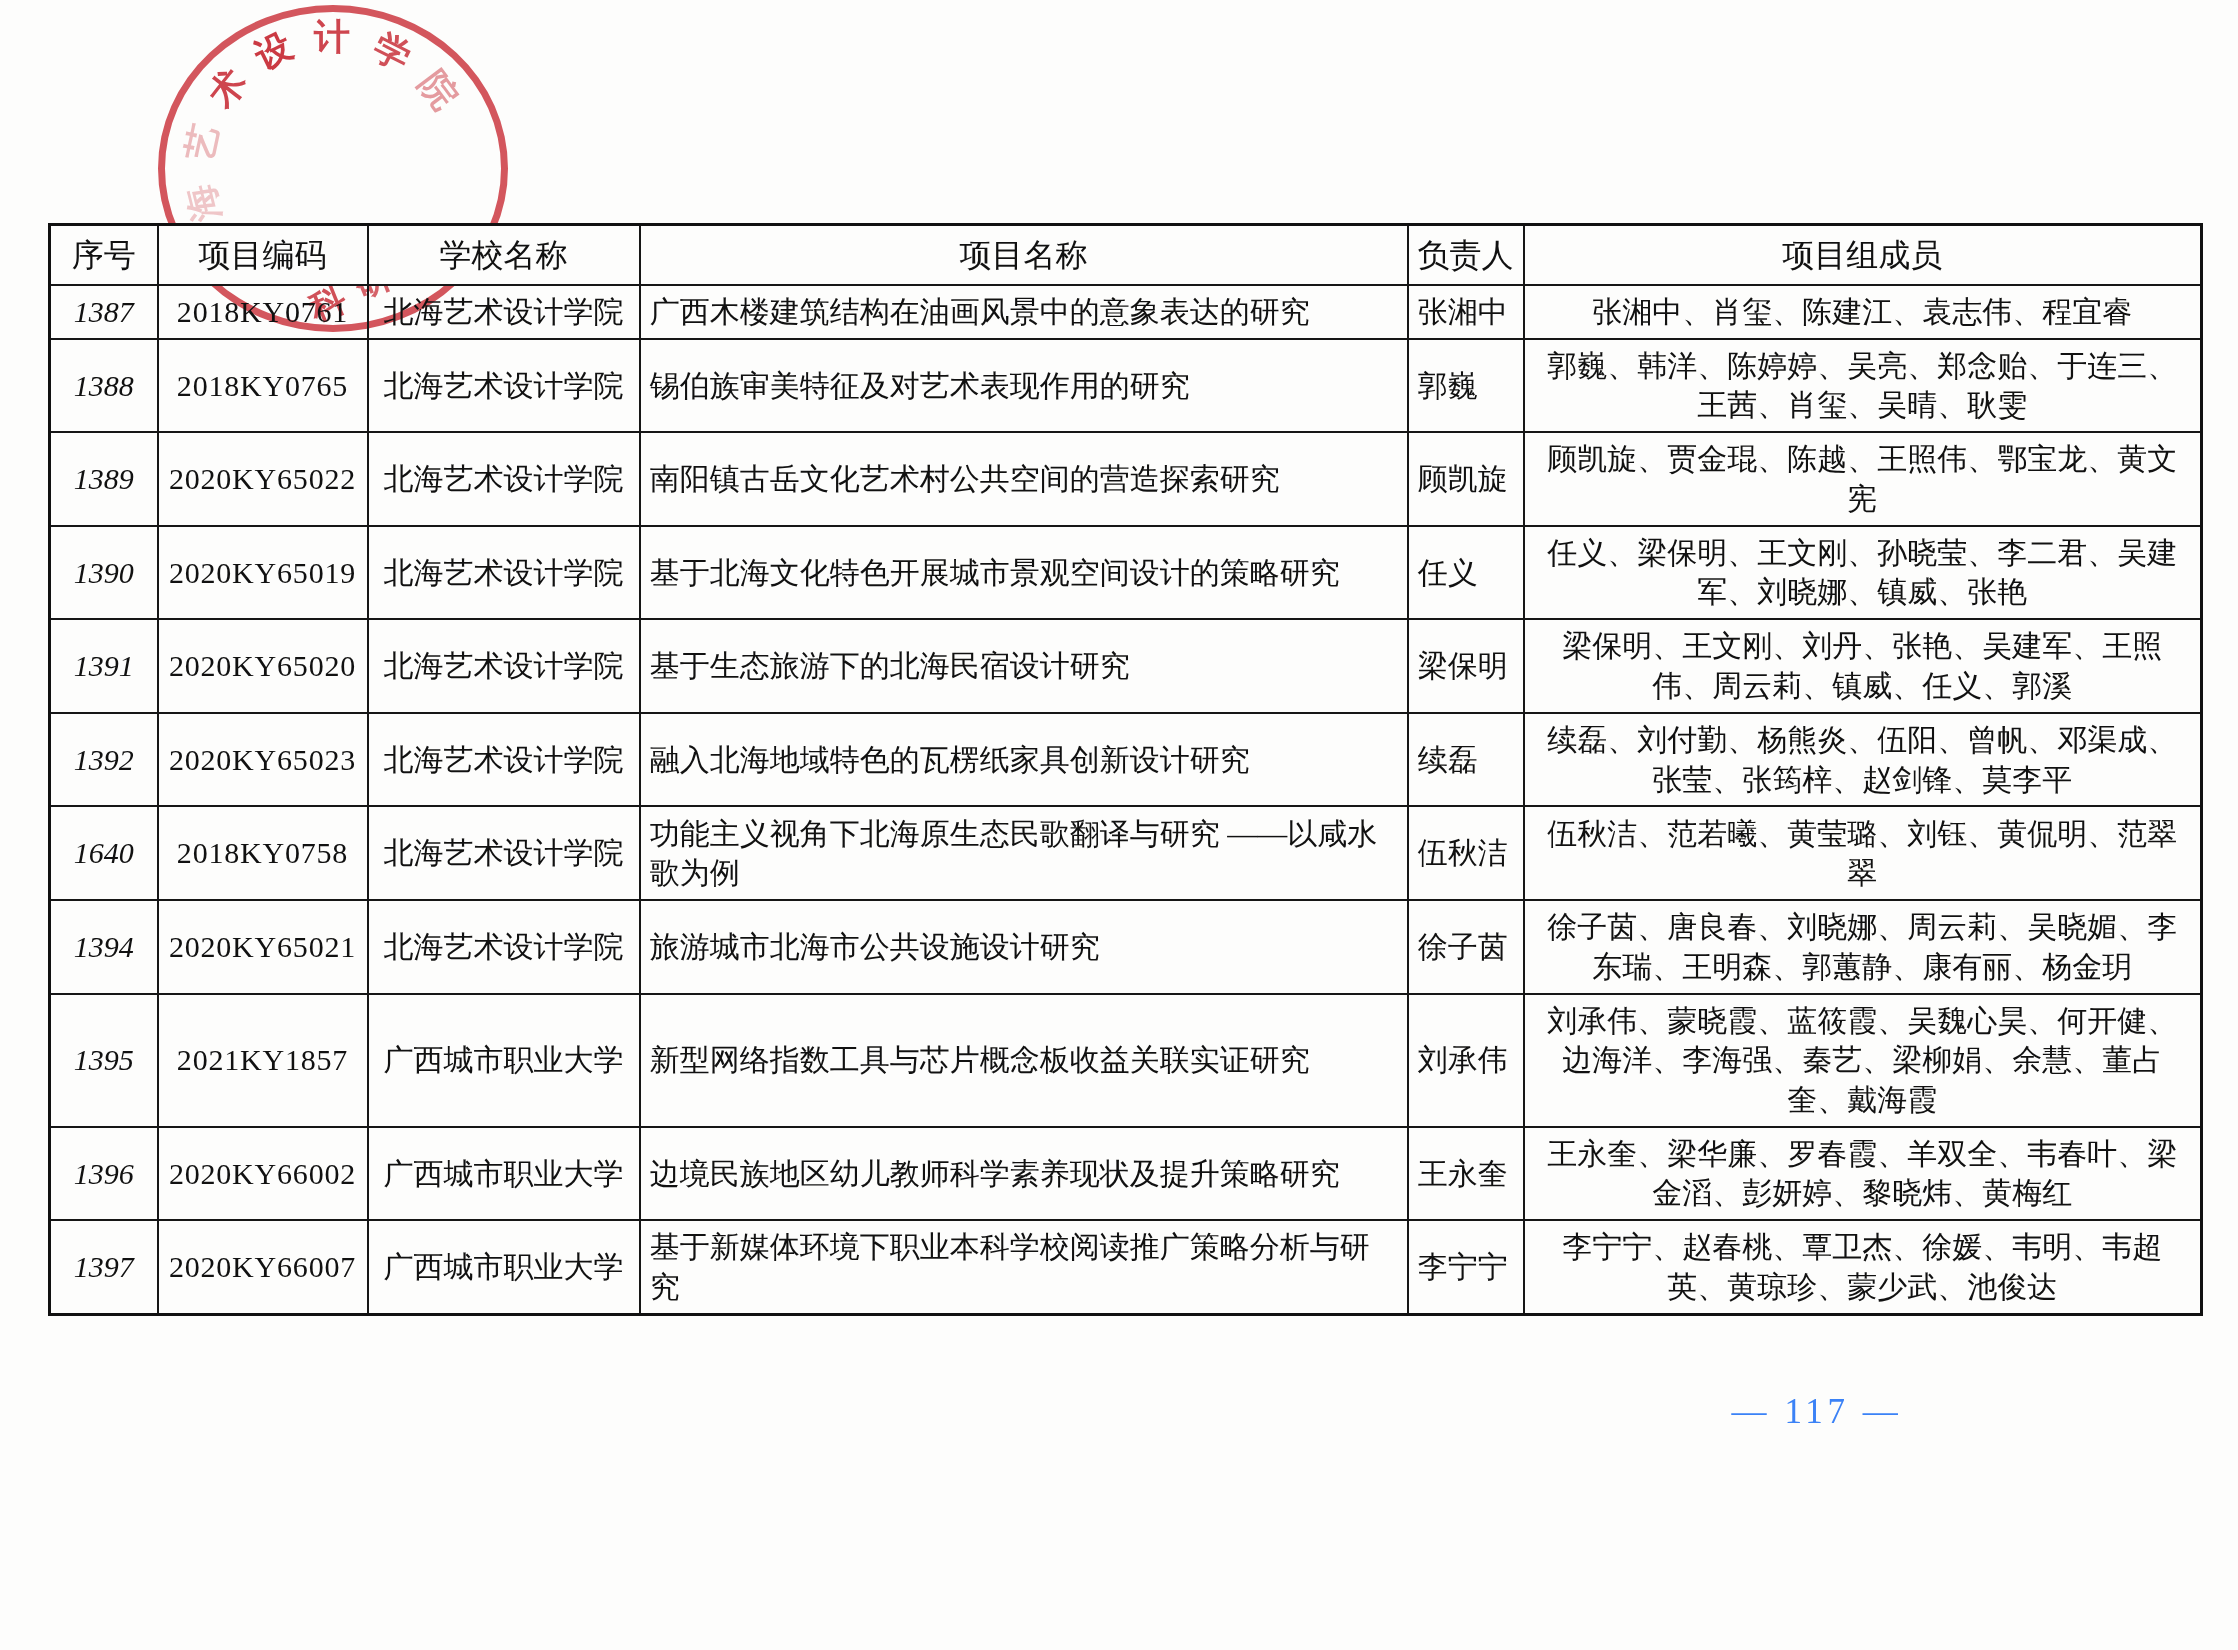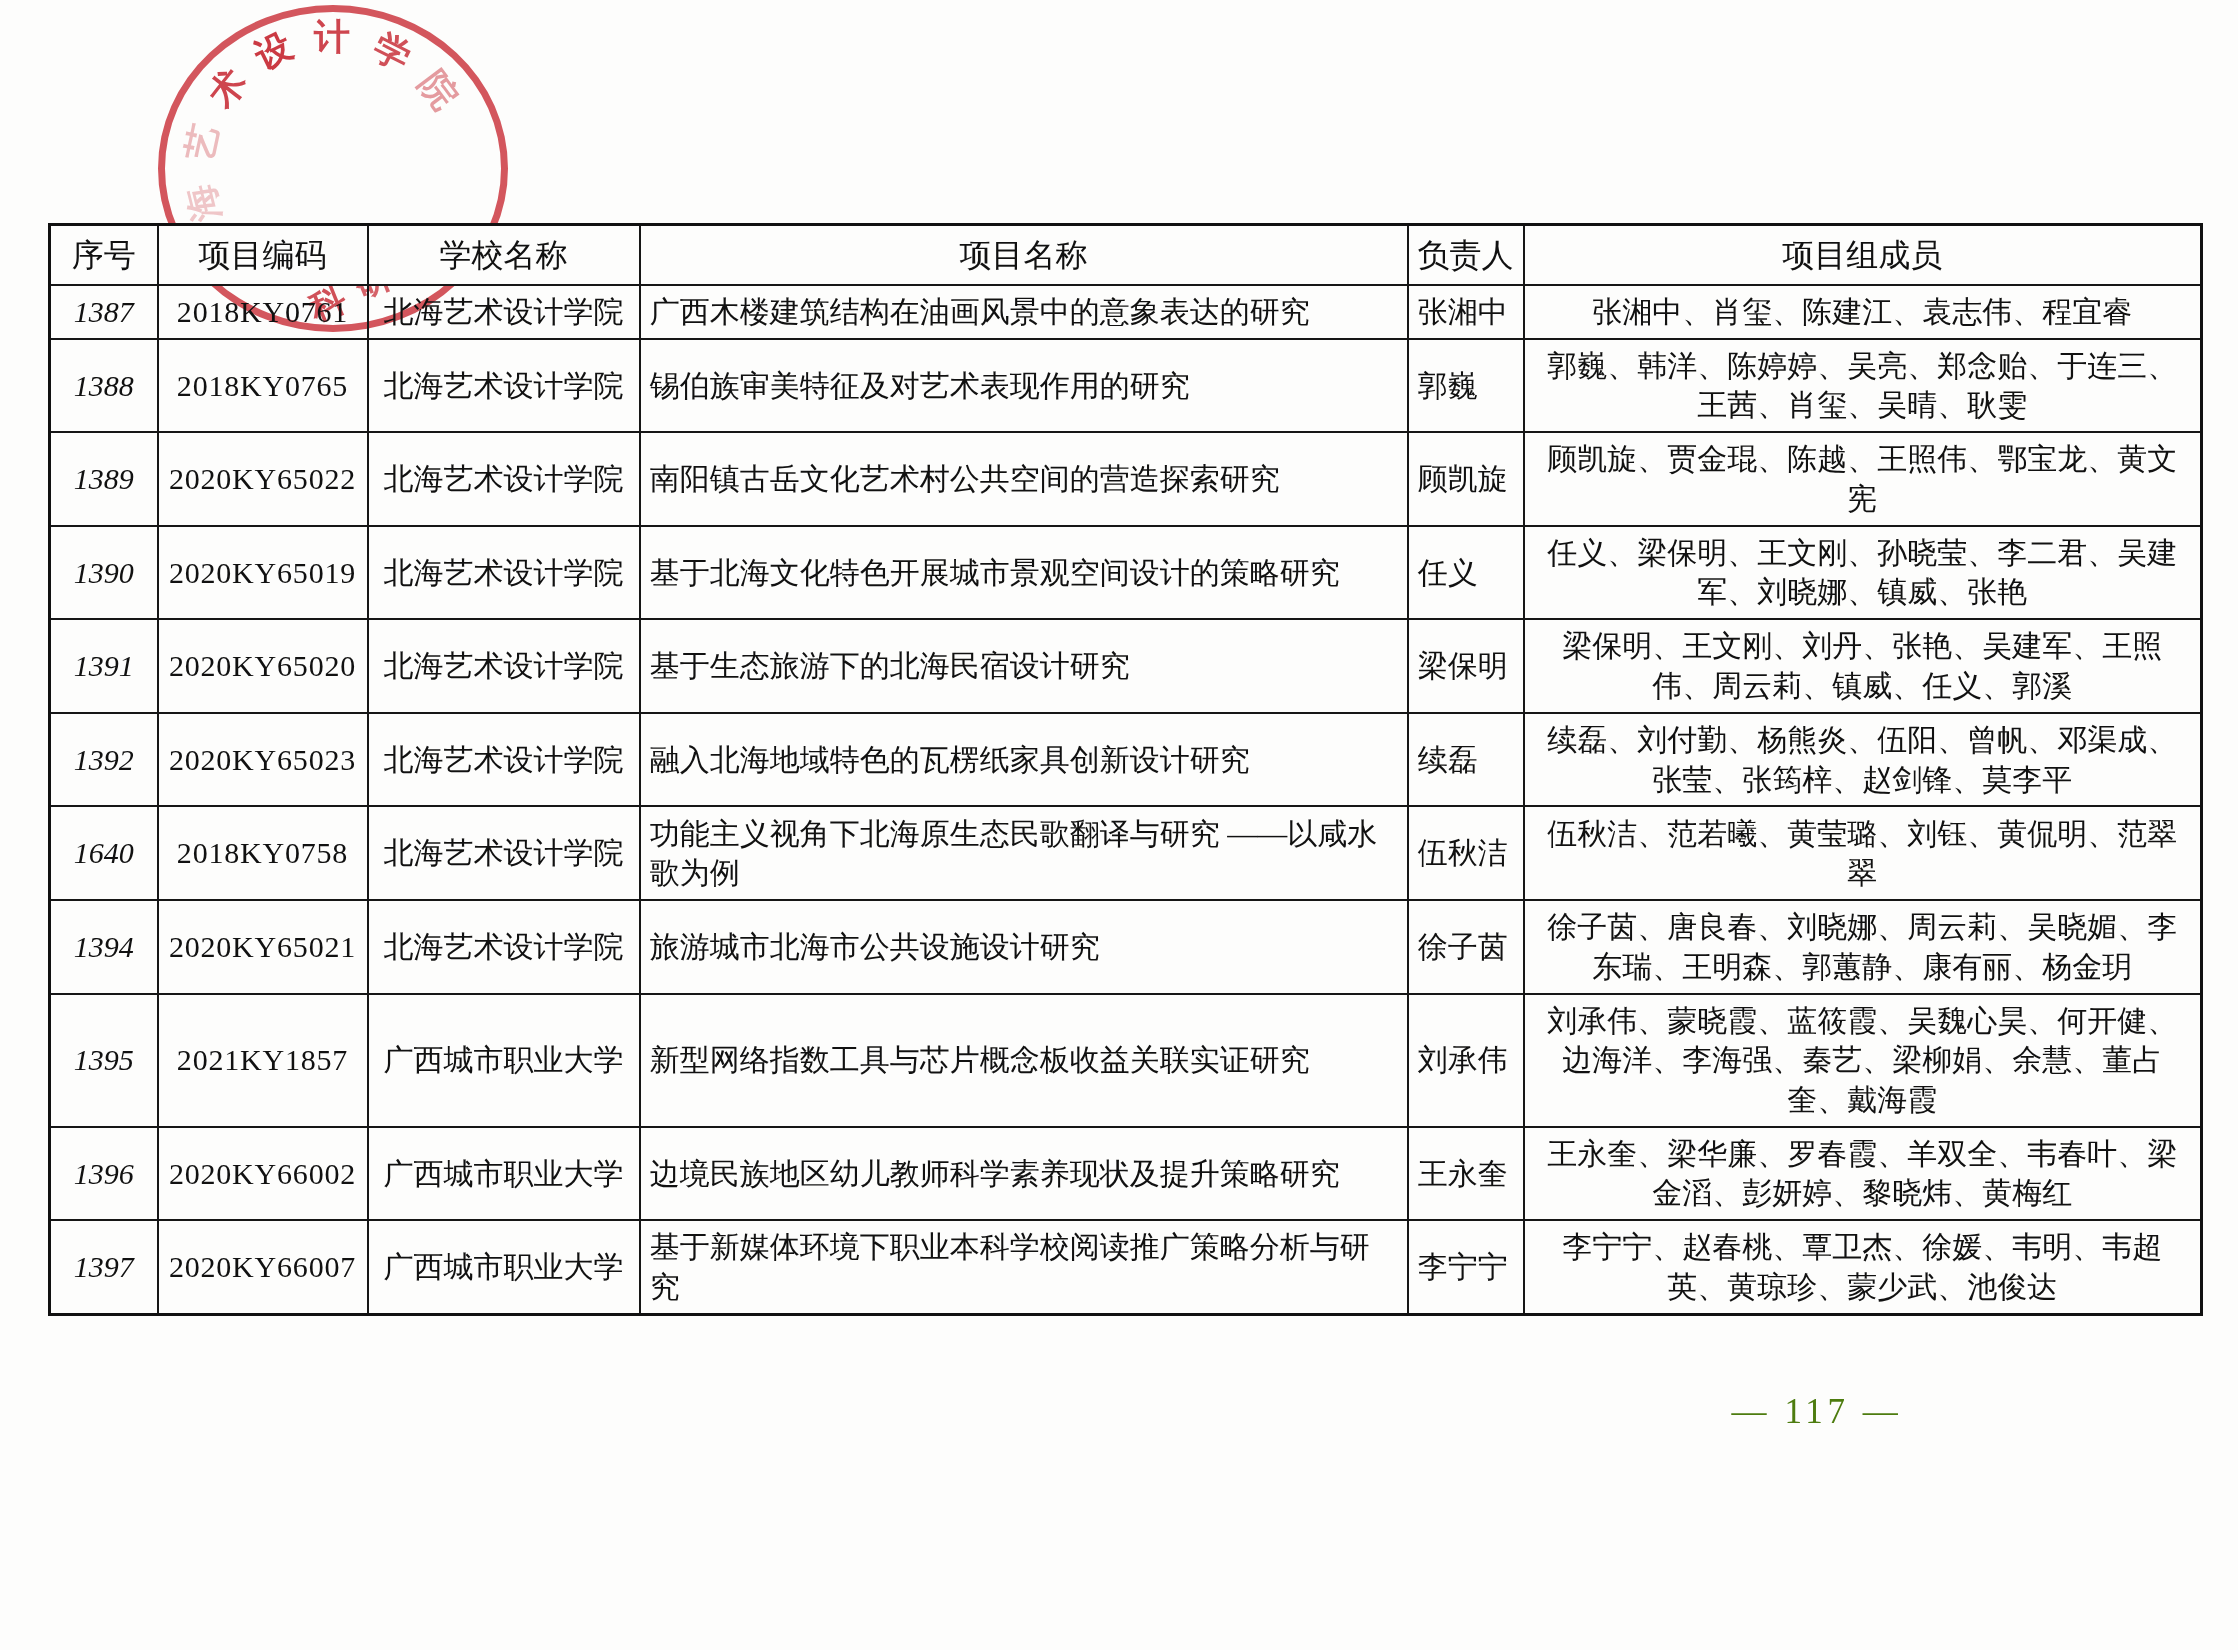--- a/index.html
+++ b/index.html
@@ -21,21 +21,21 @@
   td.c-leader{text-align:left;padding-left:9.2px;white-space:nowrap;}
   td.c-members{text-align:center;padding-left:10.8px;line-height:1.42;}
   
   .stamp{position:absolute;left:158px;top:4.6px;width:350px;height:326px;pointer-events:none;}
   .stamp-ring{position:absolute;left:0;top:0;width:336px;height:313px;
         border:7px solid rgba(198,38,48,0.78);border-radius:50%;}
   .stamp-ch{position:absolute;font-family:"Liberation Sans","DejaVu Sans",sans-serif;
         font-weight:700;color:#c62630;font-size:36px;transform-origin:center center;}
   
   .pageno{position:absolute;left:1694px;top:1392px;width:246px;text-align:center;
-        font-size:35px;letter-spacing:4.6px;color:#4d7c0f;}
+        font-size:35px;letter-spacing:4.6px;color:#3b82f6;}
 </style>
 </head>
 <body>
 
 <div class="page">
 
   <div class="stamp" id="stamp">
     <div class="stamp-ring"></div>
   <span class="stamp-ch" style="left: 55px; top: 226px; opacity: 0.88; transform: rotate(-130deg);">北</span>
       <span class="stamp-ch" style="left: 28px; top: 173px; opacity: 0.25; transform: rotate(-104deg);">海</span>

